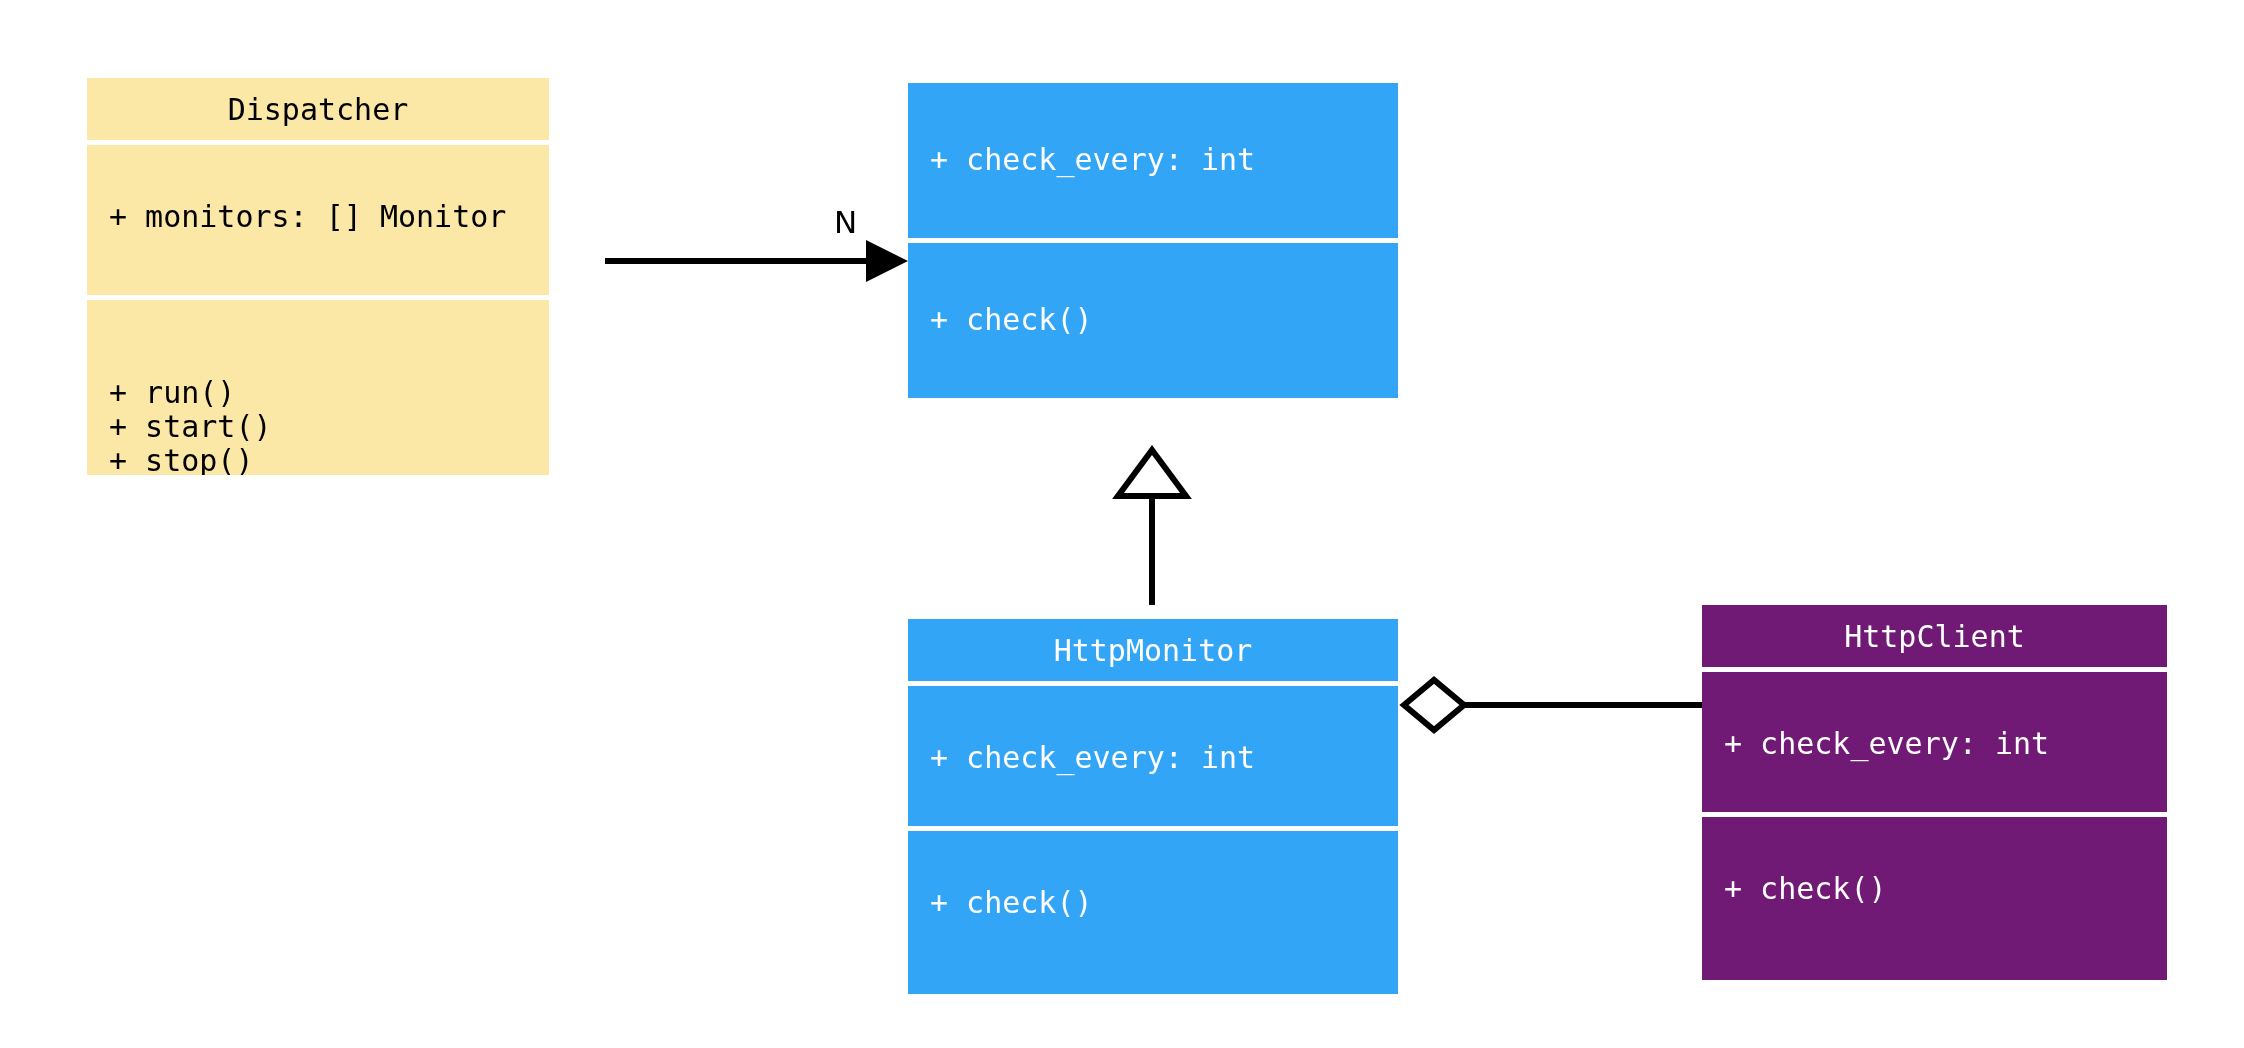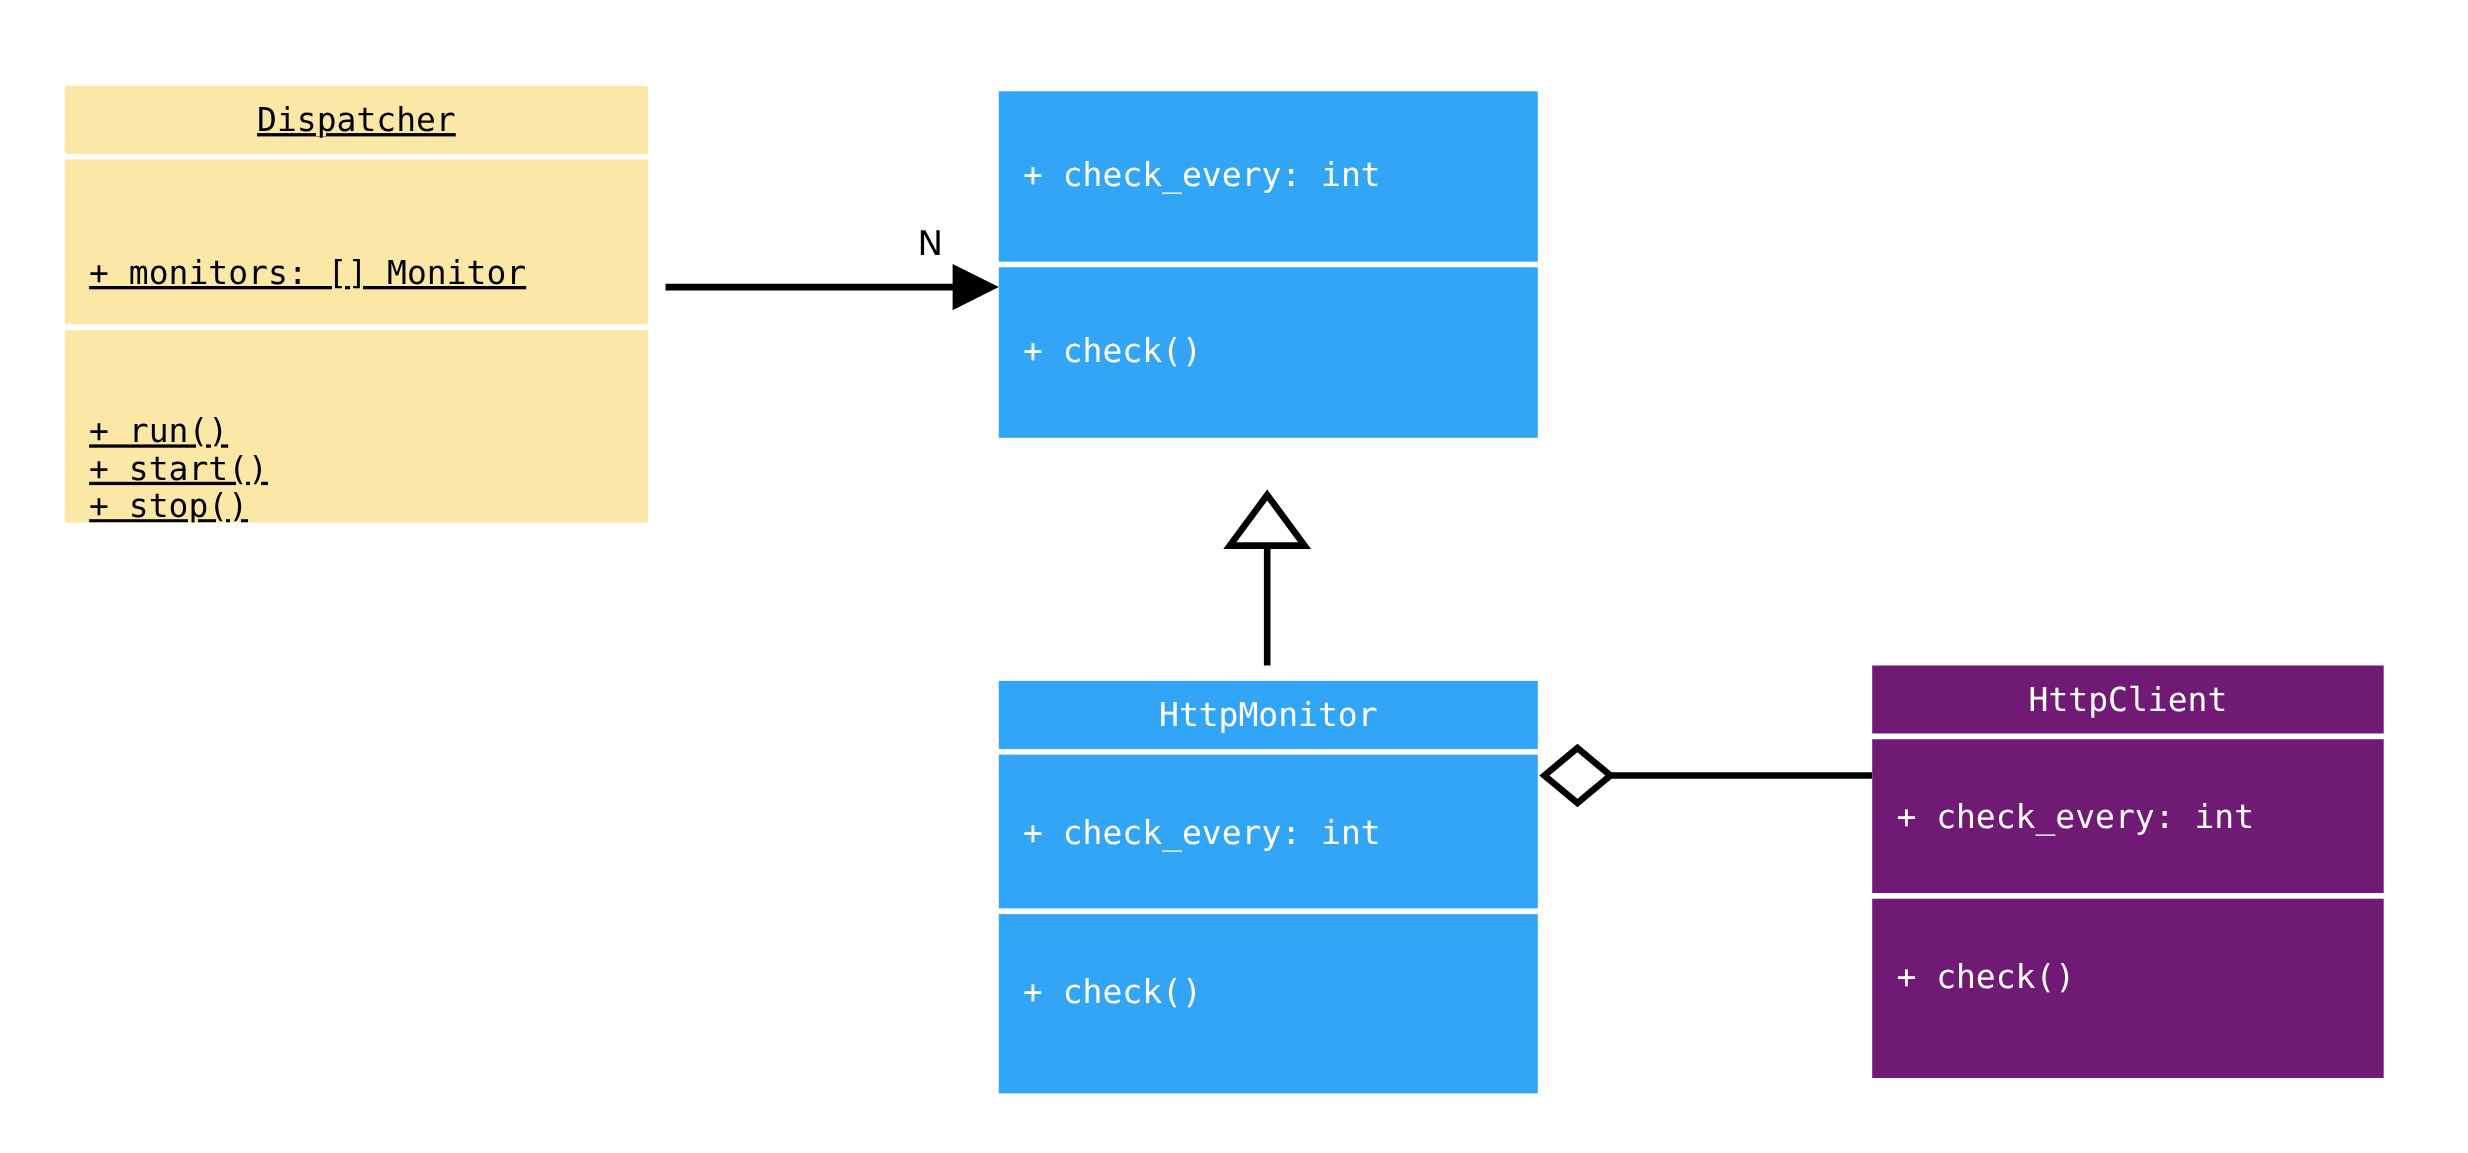--- a/index.html
+++ b/index.html
@@ -106,26 +106,26 @@
     </g>
 
     <g>
       <polygon points="1404,705 1434,680 1464,705 1434,730" fill="#ffffff" stroke="#000000" stroke-width="6" stroke-linejoin="miter"></polygon>
       <line x1="1464" y1="705" x2="1702" y2="705" stroke="#000000" stroke-width="6"></line>
     </g>
   </svg>
 
   <div class="edge-label" style="left:834px; top:204px;">N</div>
 
-  <div class="uml-class theme-yellow" style="left:59px; top:78px; width:530px;text-decoration:underline;">
+  <div class="uml-class theme-yellow" style="left:87px; top:78px; width:462px;">
     <div class="compartment title" style="height:62px;">
       <span class="cls-name">Dispatcher</span>
     </div>
     <div class="divider"></div>
-    <div class="compartment body" style="height:150px; padding-top:87px;">
+    <div class="compartment body" style="height:150px; padding-top:55px;">
       <span class="member-list">+ monitors: [] Monitor</span>
     </div>
     <div class="divider"></div>
     <div class="compartment body" style="height:175px; padding-top:76px;">
       <span class="member-list">+ run()
 + start()
 + stop()</span>
     </div>
   </div>
 

